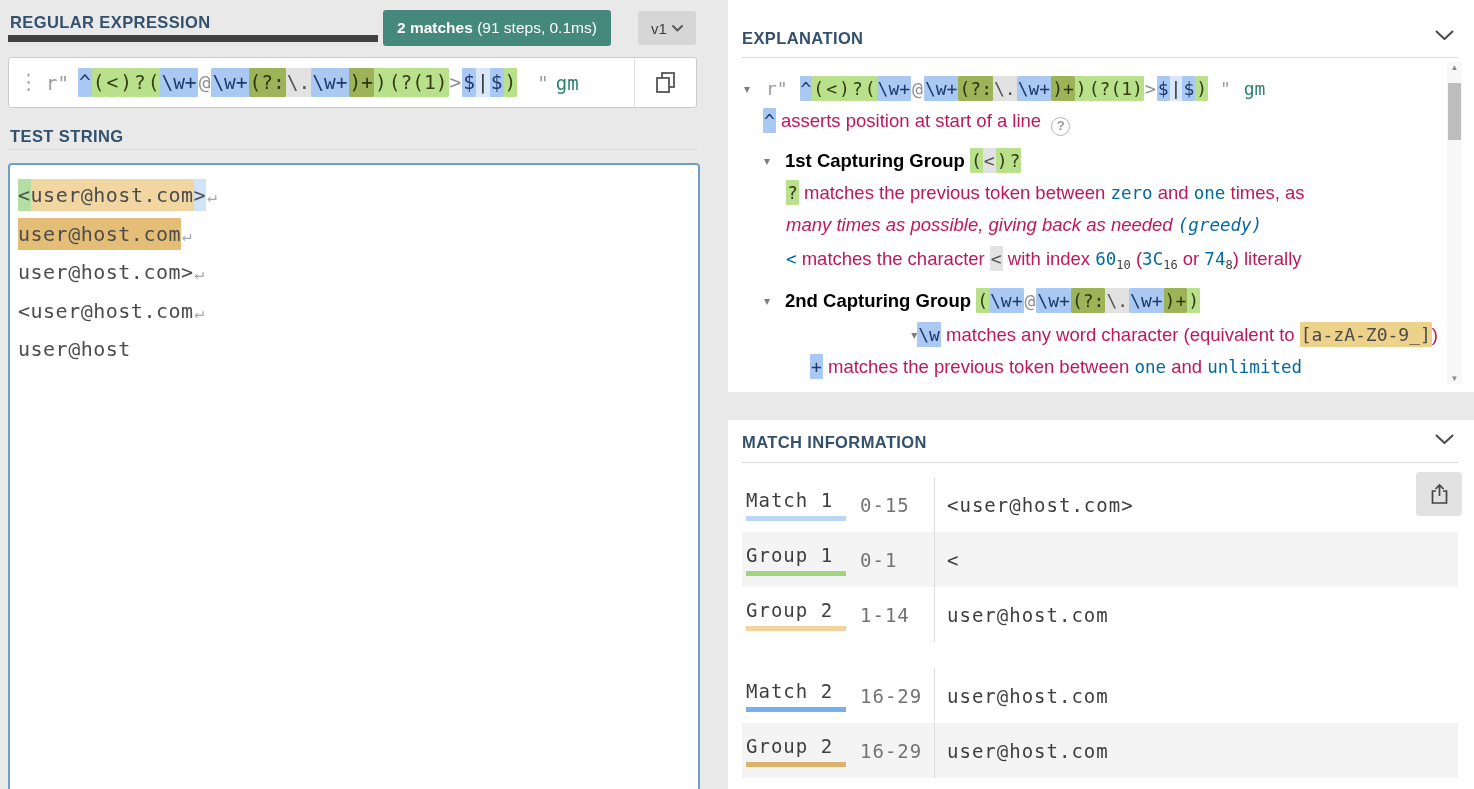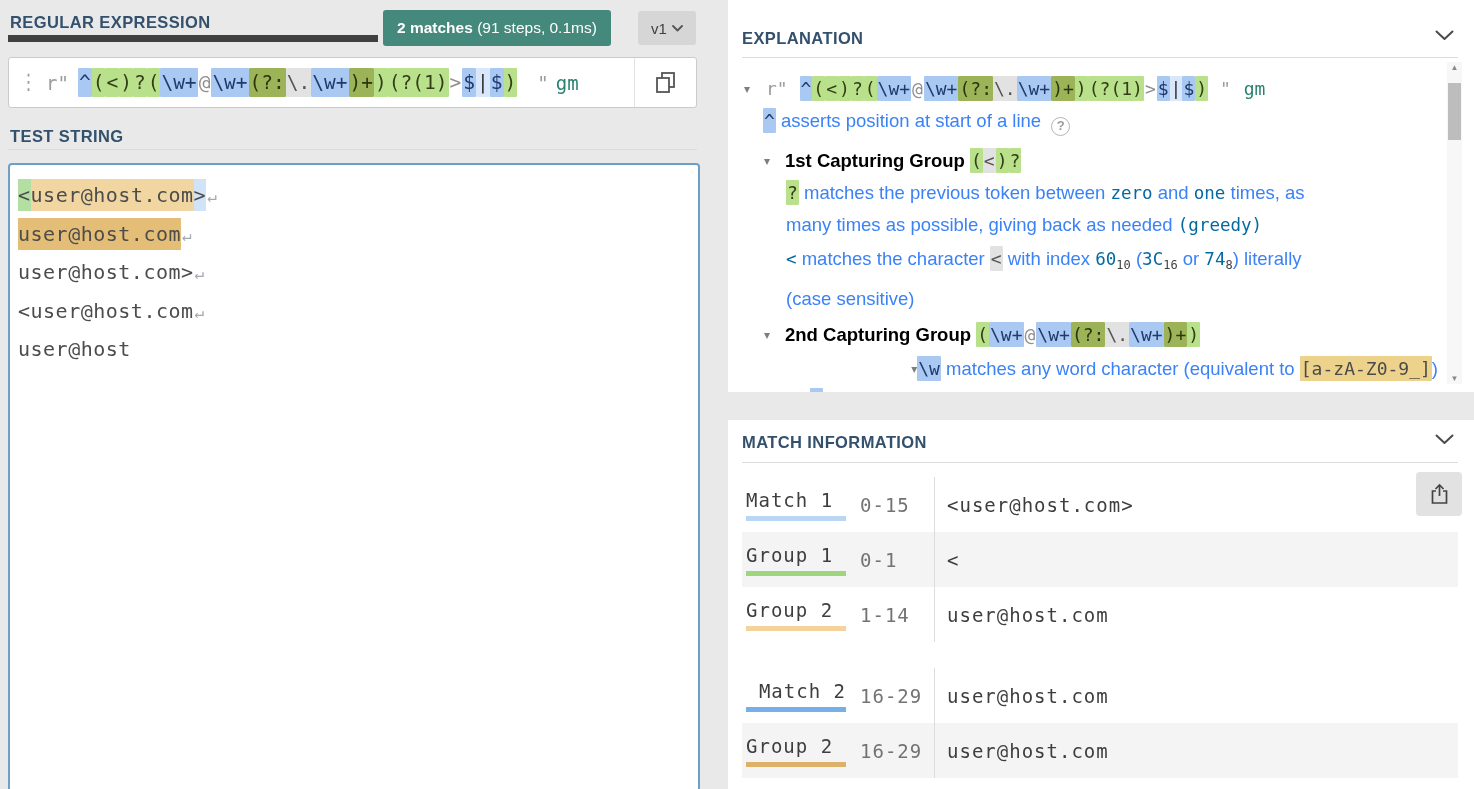--- a/index.html
+++ b/index.html
@@ -96,21 +96,21 @@
     position:absolute; left:14px; top:63px; right:36px; bottom:0;
     padding-top:10px; overflow:hidden;
   }
   .expl-line {
     line-height:32px; white-space:nowrap; font-size:18.5px; color:#3d3d3d;
   }
   .expl-line .tri {
     display:inline-block; width:21px; color:#7e7e7e; font-size:12px;
     vertical-align:2px; cursor:pointer;
   }
-  .sg-text { color:#3b82f6; }
+  .sg-text { color:#be185d; }
   .sg-bold { color:#000000; font-weight:700; }
   .sg-mono { font-family:"DejaVu Sans Mono", monospace; font-size:17.5px; color:#0369a1; }
   .sg-sub  { font-family:"DejaVu Sans Mono", monospace; font-size:12px; color:#3f3f3f; vertical-align:-4px; }
   .expl-line .tk { font-size:18px; padding:2px 1px; }
   .qicon {
     display:inline-flex; align-items:center; justify-content:center;
     width:19px; height:19px; border:1.6px solid #b5b5b5; border-radius:50%;
     color:#9b9b9b; font-size:13px; font-weight:700; margin-left:5px;
     vertical-align:-3px; cursor:pointer;
   }
@@ -192,23 +192,22 @@
     <span class="card-title panel-title" style="top:29px">EXPLANATION</span>
     <svg class="chev" style="top:30px" width="19" height="11" viewBox="0 0 19 11">
         <polyline points="1.5,1.5 9.5,9 17.5,1.5" fill="none" stroke="#4a4a4a" stroke-width="2" stroke-linecap="round" stroke-linejoin="round"></polyline>
       </svg>
     <div class="card-divider" style="top:57px"></div>
     <div class="expl-body" id="expl-lines">
         <div class="expl-line" style="padding-left: 2px;"><span class="tri">▾</span><span class="tk c-gray">r" </span><span class="tk c-blue">^</span><span class="tk c-green">(</span><span class="tk c-green">&lt;</span><span class="tk c-green">)</span><span class="tk c-green">?</span><span class="tk c-green">(</span><span class="tk c-blue">\w+</span><span class="tk c-plain">@</span><span class="tk c-blue">\w+</span><span class="tk c-olive">(?:</span><span class="tk c-grayb">\.</span><span class="tk c-blue">\w+</span><span class="tk c-olive">)+</span><span class="tk c-green">)</span><span class="tk c-green">(?(1)</span><span class="tk c-plain">&gt;</span><span class="tk c-blue">$</span><span class="tk c-paleblue">|</span><span class="tk c-blue">$</span><span class="tk c-green">)</span><span class="tk c-gray"> " </span><span class="tk c-teal">gm</span></div>
         <div class="expl-line" style="padding-left: 21px;"><span class="tk c-blue">^</span><span class="sg-text"> asserts position at start of a line </span><span class="qicon">?</span></div>
         <div class="expl-line" style="padding-left: 22px; margin-top: 8px;"><span class="tri">▾</span><span class="sg-bold">1st Capturing Group </span><span class="tk c-green">(</span><span class="tk c-grayb">&lt;</span><span class="tk c-green">)</span><span class="tk c-green">?</span></div>
         <div class="expl-line" style="padding-left: 44px;"><span class="tk c-green">?</span><span class="sg-text"> matches the previous token between </span><span class="sg-mono">zero</span><span class="sg-text"> and </span><span class="sg-mono">one</span><span class="sg-text"> times, as</span></div>
-        <div class="expl-line" style="padding-left: 44px;"><span class="sg-text">many times as possible, giving back as needed </span><span class="sg-mono">(greedy)</span></div>
+        <div class="expl-line" style="padding-left: 44px; font-style: italic;"><span class="sg-text">many times as possible, giving back as needed </span><span class="sg-mono">(greedy)</span></div>
         <div class="expl-line" style="padding-left: 44px; margin-top: 2px;"><span class="sg-mono">&lt;</span><span class="sg-text"> matches the character </span><span class="tk c-grayb">&lt;</span><span class="sg-text"> with index </span><span class="sg-mono">60</span><span class="sg-sub">10</span><span class="sg-text"> (</span><span class="sg-mono">3C</span><span class="sg-sub">16</span><span class="sg-text"> or </span><span class="sg-mono">74</span><span class="sg-sub">8</span><span class="sg-text">) literally</span></div>
-        <div class="expl-line" style="padding-left: 44px; margin-top: 2px;"><span class="sg-text">(case sensitive)</span></div>
         <div class="expl-line" style="padding-left: 22px; margin-top: 4px;"><span class="tri">▾</span><span class="sg-bold">2nd Capturing Group </span><span class="tk c-green">(</span><span class="tk c-blue">\w+</span><span class="tk c-plain">@</span><span class="tk c-blue">\w+</span><span class="tk c-olive">(?:</span><span class="tk c-grayb">\.</span><span class="tk c-blue">\w+</span><span class="tk c-olive">)+</span><span class="tk c-green">)</span></div>
         <div class="expl-line" style="padding-left: 46px; margin-top: 2px; text-align: right;"><span class="tri">▾</span><span class="tk c-blue">\w</span><span class="sg-text"> matches any word character (equivalent to </span><span class="tk c-orange">[a-zA-Z0-9_]</span><span class="sg-text">)</span></div>
         <div class="expl-line" style="padding-left: 68px;"><span class="tk c-blue">+</span><span class="sg-text"> matches the previous token between </span><span class="sg-mono">one</span><span class="sg-text"> and </span><span class="sg-mono">unlimited</span></div>
       </div>
     <div class="sbar">
       <div class="arr arr-up">▲</div>
       <div class="thumb"></div>
       <div class="arr arr-dn">▼</div>
     </div>
   </div>
@@ -237,21 +236,21 @@
           <span class="mrng">0-1</span>
           <span class="mval">&lt;</span>
         </div>
         <div class="mrow">
           <span class="mlbl"><span style="border-bottom-color: rgb(243, 210, 155);">Group 2</span></span>
           <span class="mrng">1-14</span>
           <span class="mval">user@host.com</span>
         </div>
         <div class="mgap"></div>
         <div class="mrow">
-          <span class="mlbl"><span style="border-bottom-color: rgb(119, 176, 232); text-align: right;">Match 2</span></span>
+          <span class="mlbl"><span style="border-bottom-color: rgb(119, 176, 232);">Match 2</span></span>
           <span class="mrng">16-29</span>
           <span class="mval">user@host.com</span>
         </div>
         <div class="mrow shaded">
           <span class="mlbl"><span style="border-bottom-color: rgb(220, 178, 105);">Group 2</span></span>
           <span class="mrng">16-29</span>
           <span class="mval">user@host.com</span>
         </div>
       </div>
   </div>

